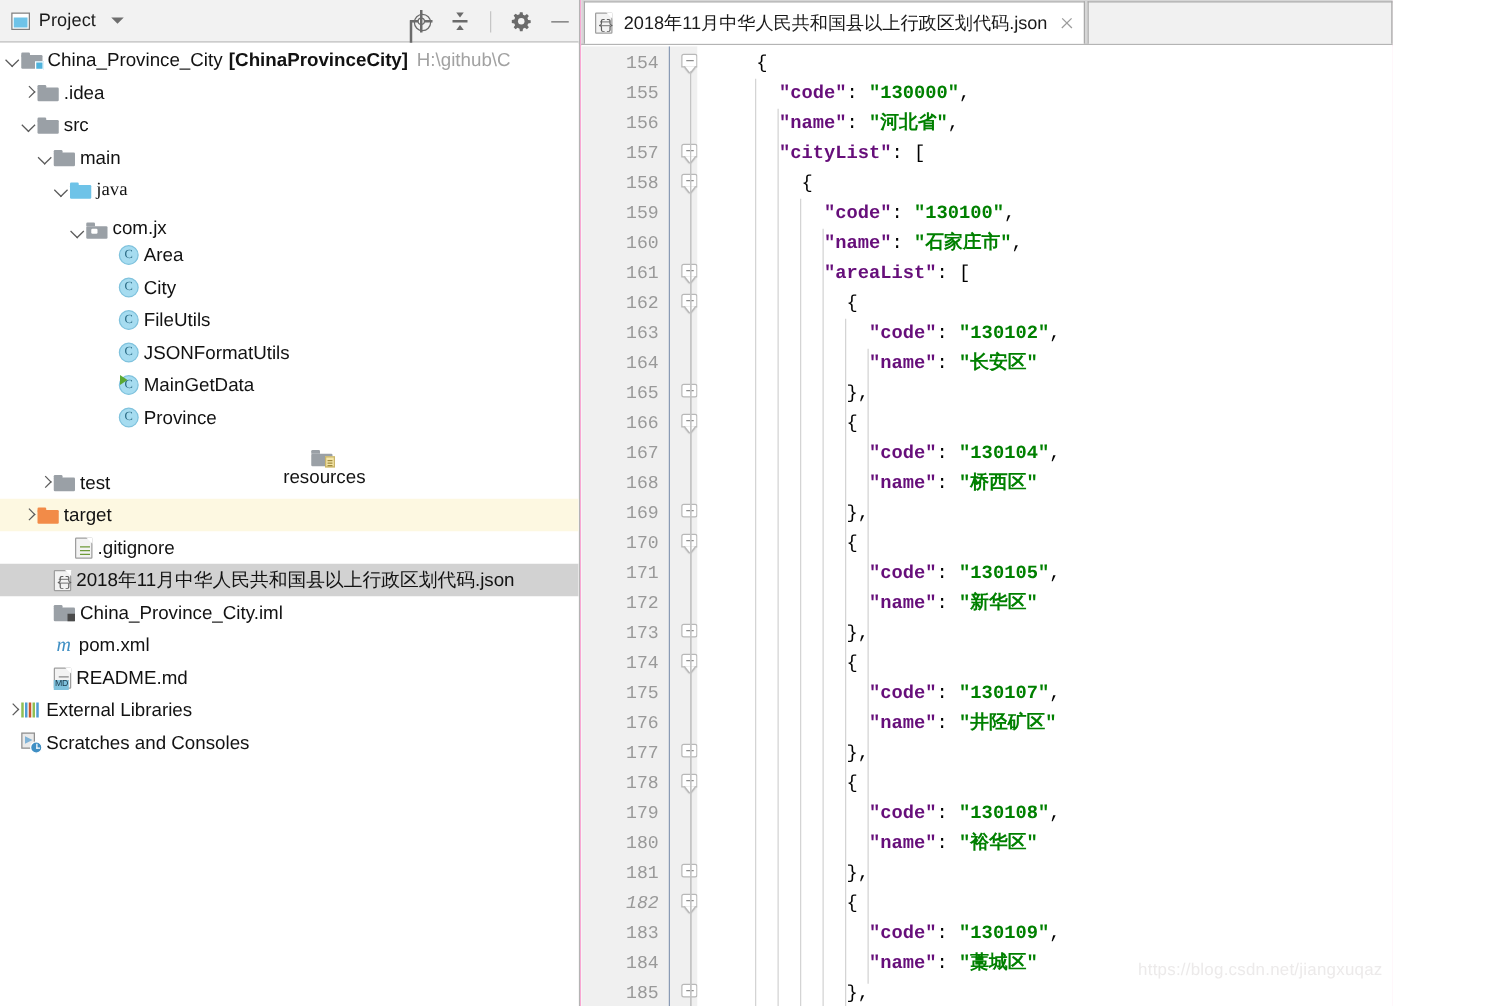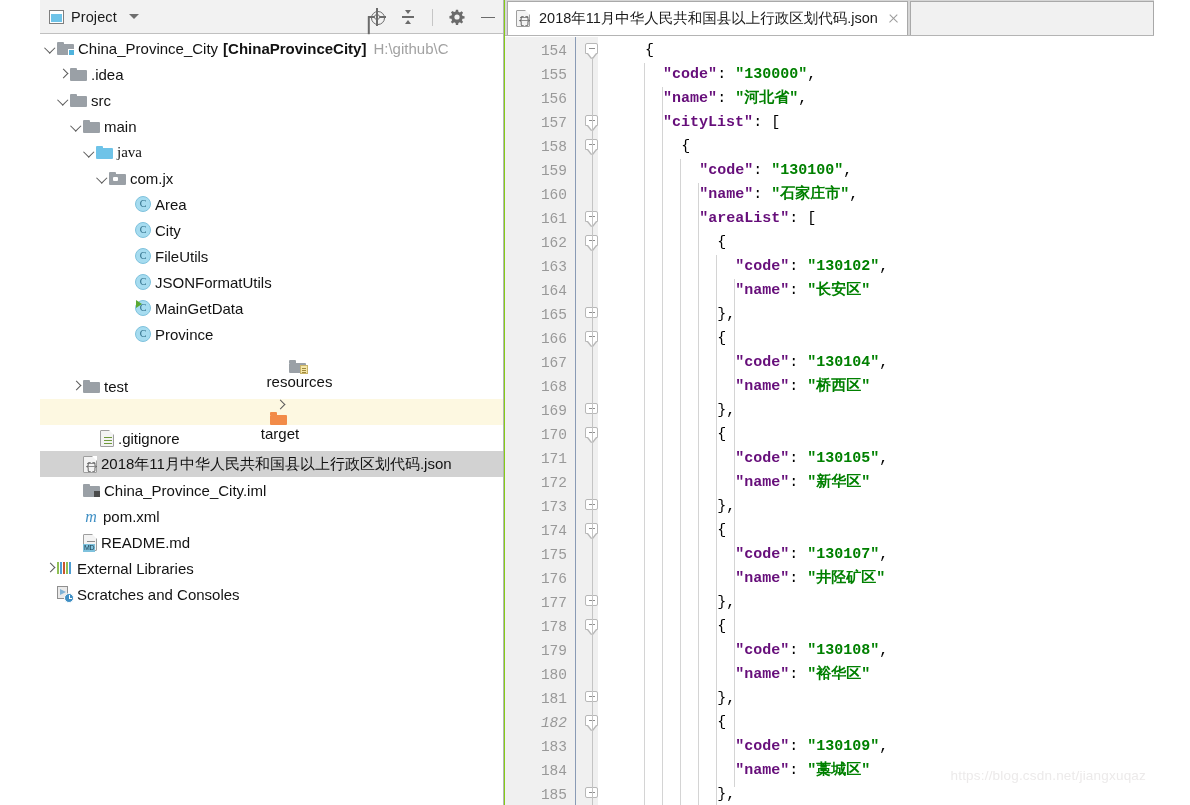--- a/index.html
+++ b/index.html
@@ -6,22 +6,21 @@
   html, body {
     margin: 0; padding: 0;
     width: 1190px; height: 805px;
     overflow: hidden;
     background: #ffffff;
     font-family: "Liberation Sans", "DejaVu Sans", sans-serif;
   }
   #app {
     position: relative;
     width: 1114px; height: 805px;
-    background: #84cc16;
-    margin-left: 40px;
+    background: #f9a8d4;
   }
 
   
   #project-panel {
     position: absolute;
     left: 0; top: 0;
     width: 464px; height: 805px;
     background: #ffffff;
     border-right: 1px solid #b4b4b4;
     overflow: hidden;
@@ -483,21 +482,21 @@
           <span class="lbl">main</span>
         </div>
         <div class="trow" style="padding-left: 43px; font-family: Liberation Serif, serif;">
           <span class="arrow down"></span>
           <span class="ico fold blue">
             <span class="tab"></span>
             <span class="body"></span>
           </span>
           <span class="lbl">java</span>
         </div>
-        <div class="trow" style="padding-left: 56px;">
+        <div class="trow" style="padding-left: 56px; align-items: flex-end;">
           <span class="arrow down"></span>
           <span class="ico fold gray">
             <span class="tab"></span>
             <span class="body"></span>
             <span class="pkg-dot"></span>
           </span>
           <span class="lbl">com.jx</span>
         </div>
         <div class="trow" style="padding-left: 82px;">
           <span class="arrow"></span>
@@ -555,21 +554,21 @@
           <span class="lbl">resources</span>
         </div>
         <div class="trow" style="padding-left: 30px;">
           <span class="arrow right"></span>
           <span class="ico fold gray">
             <span class="tab"></span>
             <span class="body"></span>
           </span>
           <span class="lbl">test</span>
         </div>
-        <div class="trow hl" style="padding-left: 17px; flex-direction: column;">
+        <div class="trow hl" style="padding-left: 17px;">
           <span class="arrow right"></span>
           <span class="ico fold orange">
             <span class="tab"></span>
             <span class="body"></span>
           </span>
           <span class="lbl">target</span>
         </div>
         <div class="trow" style="padding-left: 47px;">
           <span class="arrow"></span>
           <span class="ico sheet git">

